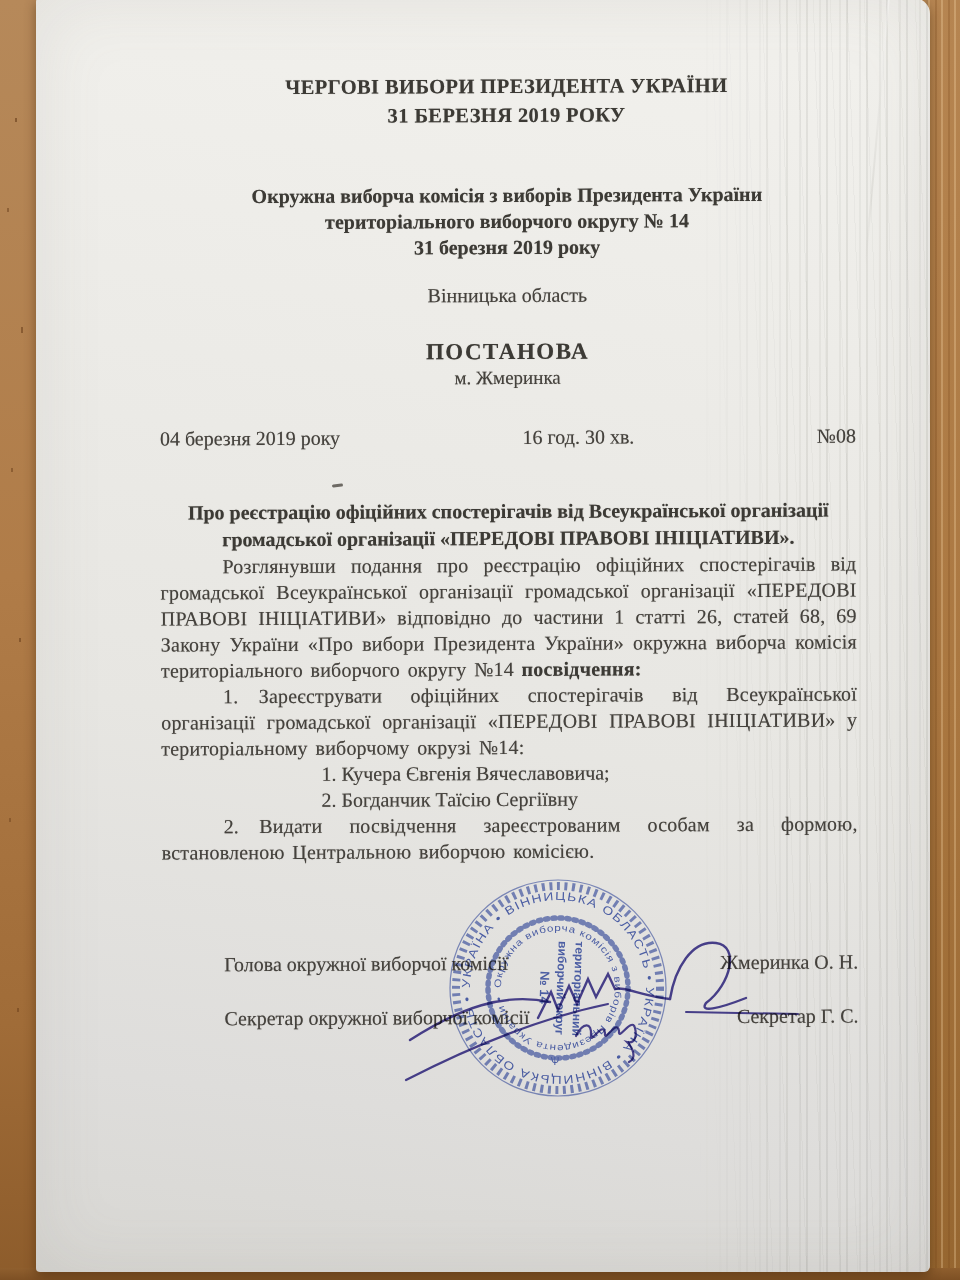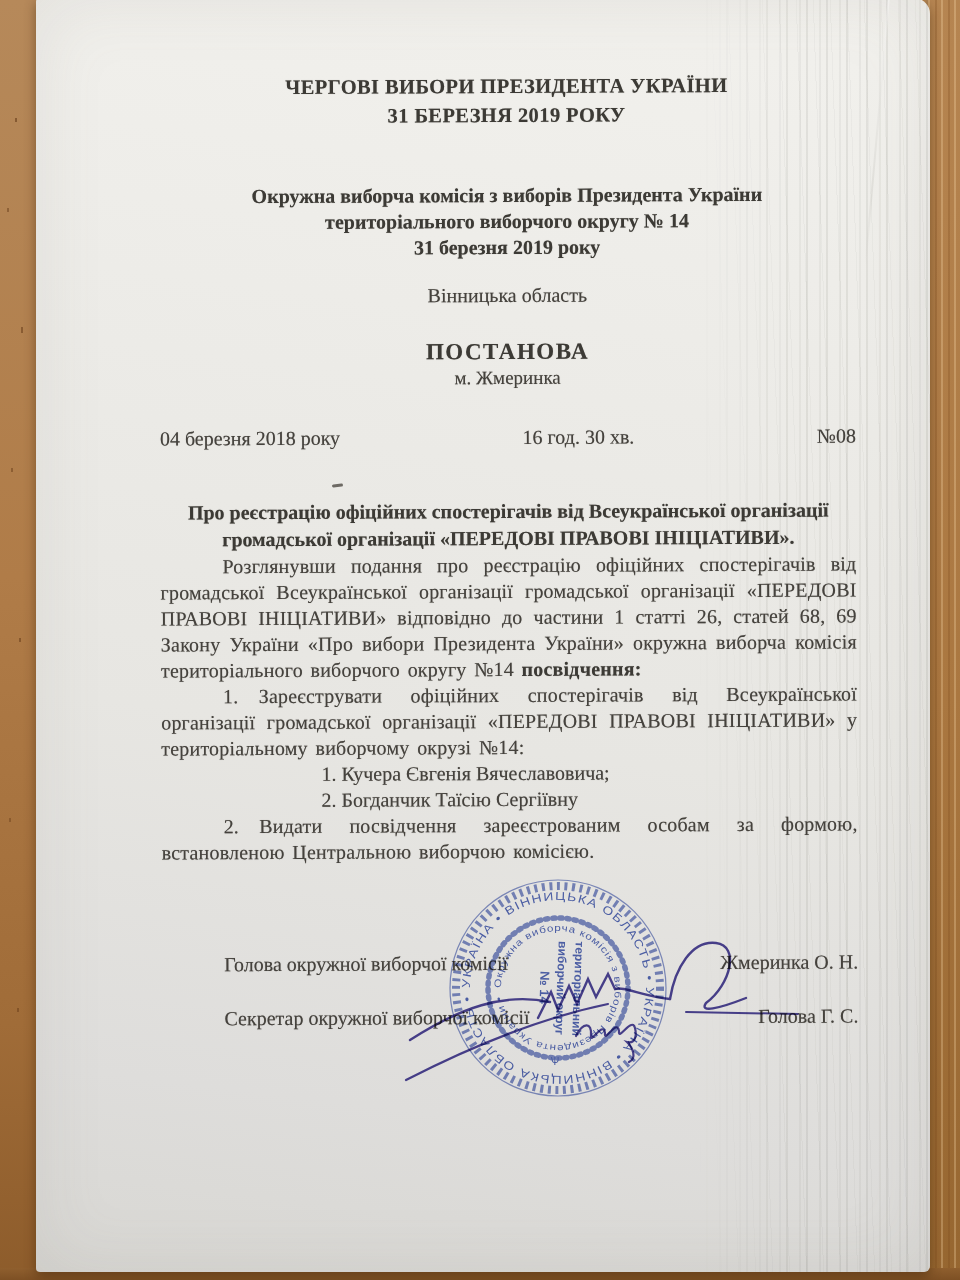--- a/index.html
+++ b/index.html
@@ -98,21 +98,21 @@
       <div>територіального виборчого округу № 14</div>
       <div>31 березня 2019 року</div>
     </div>
 
     <div class="c region">Вінницька область</div>
 
     <div class="c b doctype">ПОСТАНОВА</div>
     <div class="c city">м. Жмеринка</div>
 
     <div class="meta-row">
-      <span>04 березня 2018 року</span>
+      <span>04 березня 2019 року</span>
       <span class="mid">16 год. 30 хв.</span>
       <span>№08</span>
     </div>
 
     <div class="c b subject">Про реєстрацію офіційних спостерігачів від Всеукраїнської організації громадської організації «ПЕРЕДОВІ ПРАВОВІ ІНІЦІАТИВИ».</div>
 
     <p class="body preamble"><span>Розглянувши подання про реєстрацію офіційних спостерігачів від громадської Всеукраїнської організації громадської організації «ПЕРЕДОВІ ПРАВОВІ ІНІЦІАТИВИ» відповідно до частини 1 статті 26, статей 68, 69 Закону України «Про вибори Президента України» окружна виборча комісія територіального виборчого округу №14 </span><span class="b">посвідчення:</span></p>
 
     <p class="body item1">1. Зареєструвати офіційних спостерігачів від Всеукраїнської організації громадської організації «ПЕРЕДОВІ ПРАВОВІ ІНІЦІАТИВИ» у територіальному виборчому окрузі №14:</p>
 
@@ -123,21 +123,21 @@
 
     <p class="body">2. Видати посвідчення зареєстрованим особам за формою, встановленою Центральною виборчою комісією.</p>
 
     <div class="sign-block">
       <div class="sign-row">
         <span>Голова окружної виборчої комісії</span>
         <span>Жмеринка О. Н.</span>
       </div>
       <div class="sign-row">
         <span>Секретар окружної виборчої комісії</span>
-        <span>Голова Г. С.</span>
+        <span>Секретар Г. С.</span>
       </div>
     </div>
   </div>
 
   <svg class="stamp-svg" viewBox="0 0 230 230">
     <defs>
       <path id="ringO" d="M115,115 m-88,0 a88,88 0 1,1 176,0 a88,88 0 1,1 -176,0"></path>
       <path id="ringI" d="M115,115 m-57,0 a57,57 0 1,1 114,0 a57,57 0 1,1 -114,0"></path>
     </defs>
     <circle cx="115" cy="115" r="108" fill="none" stroke="#3d55b2" stroke-width="1.2" opacity=".7"></circle>

